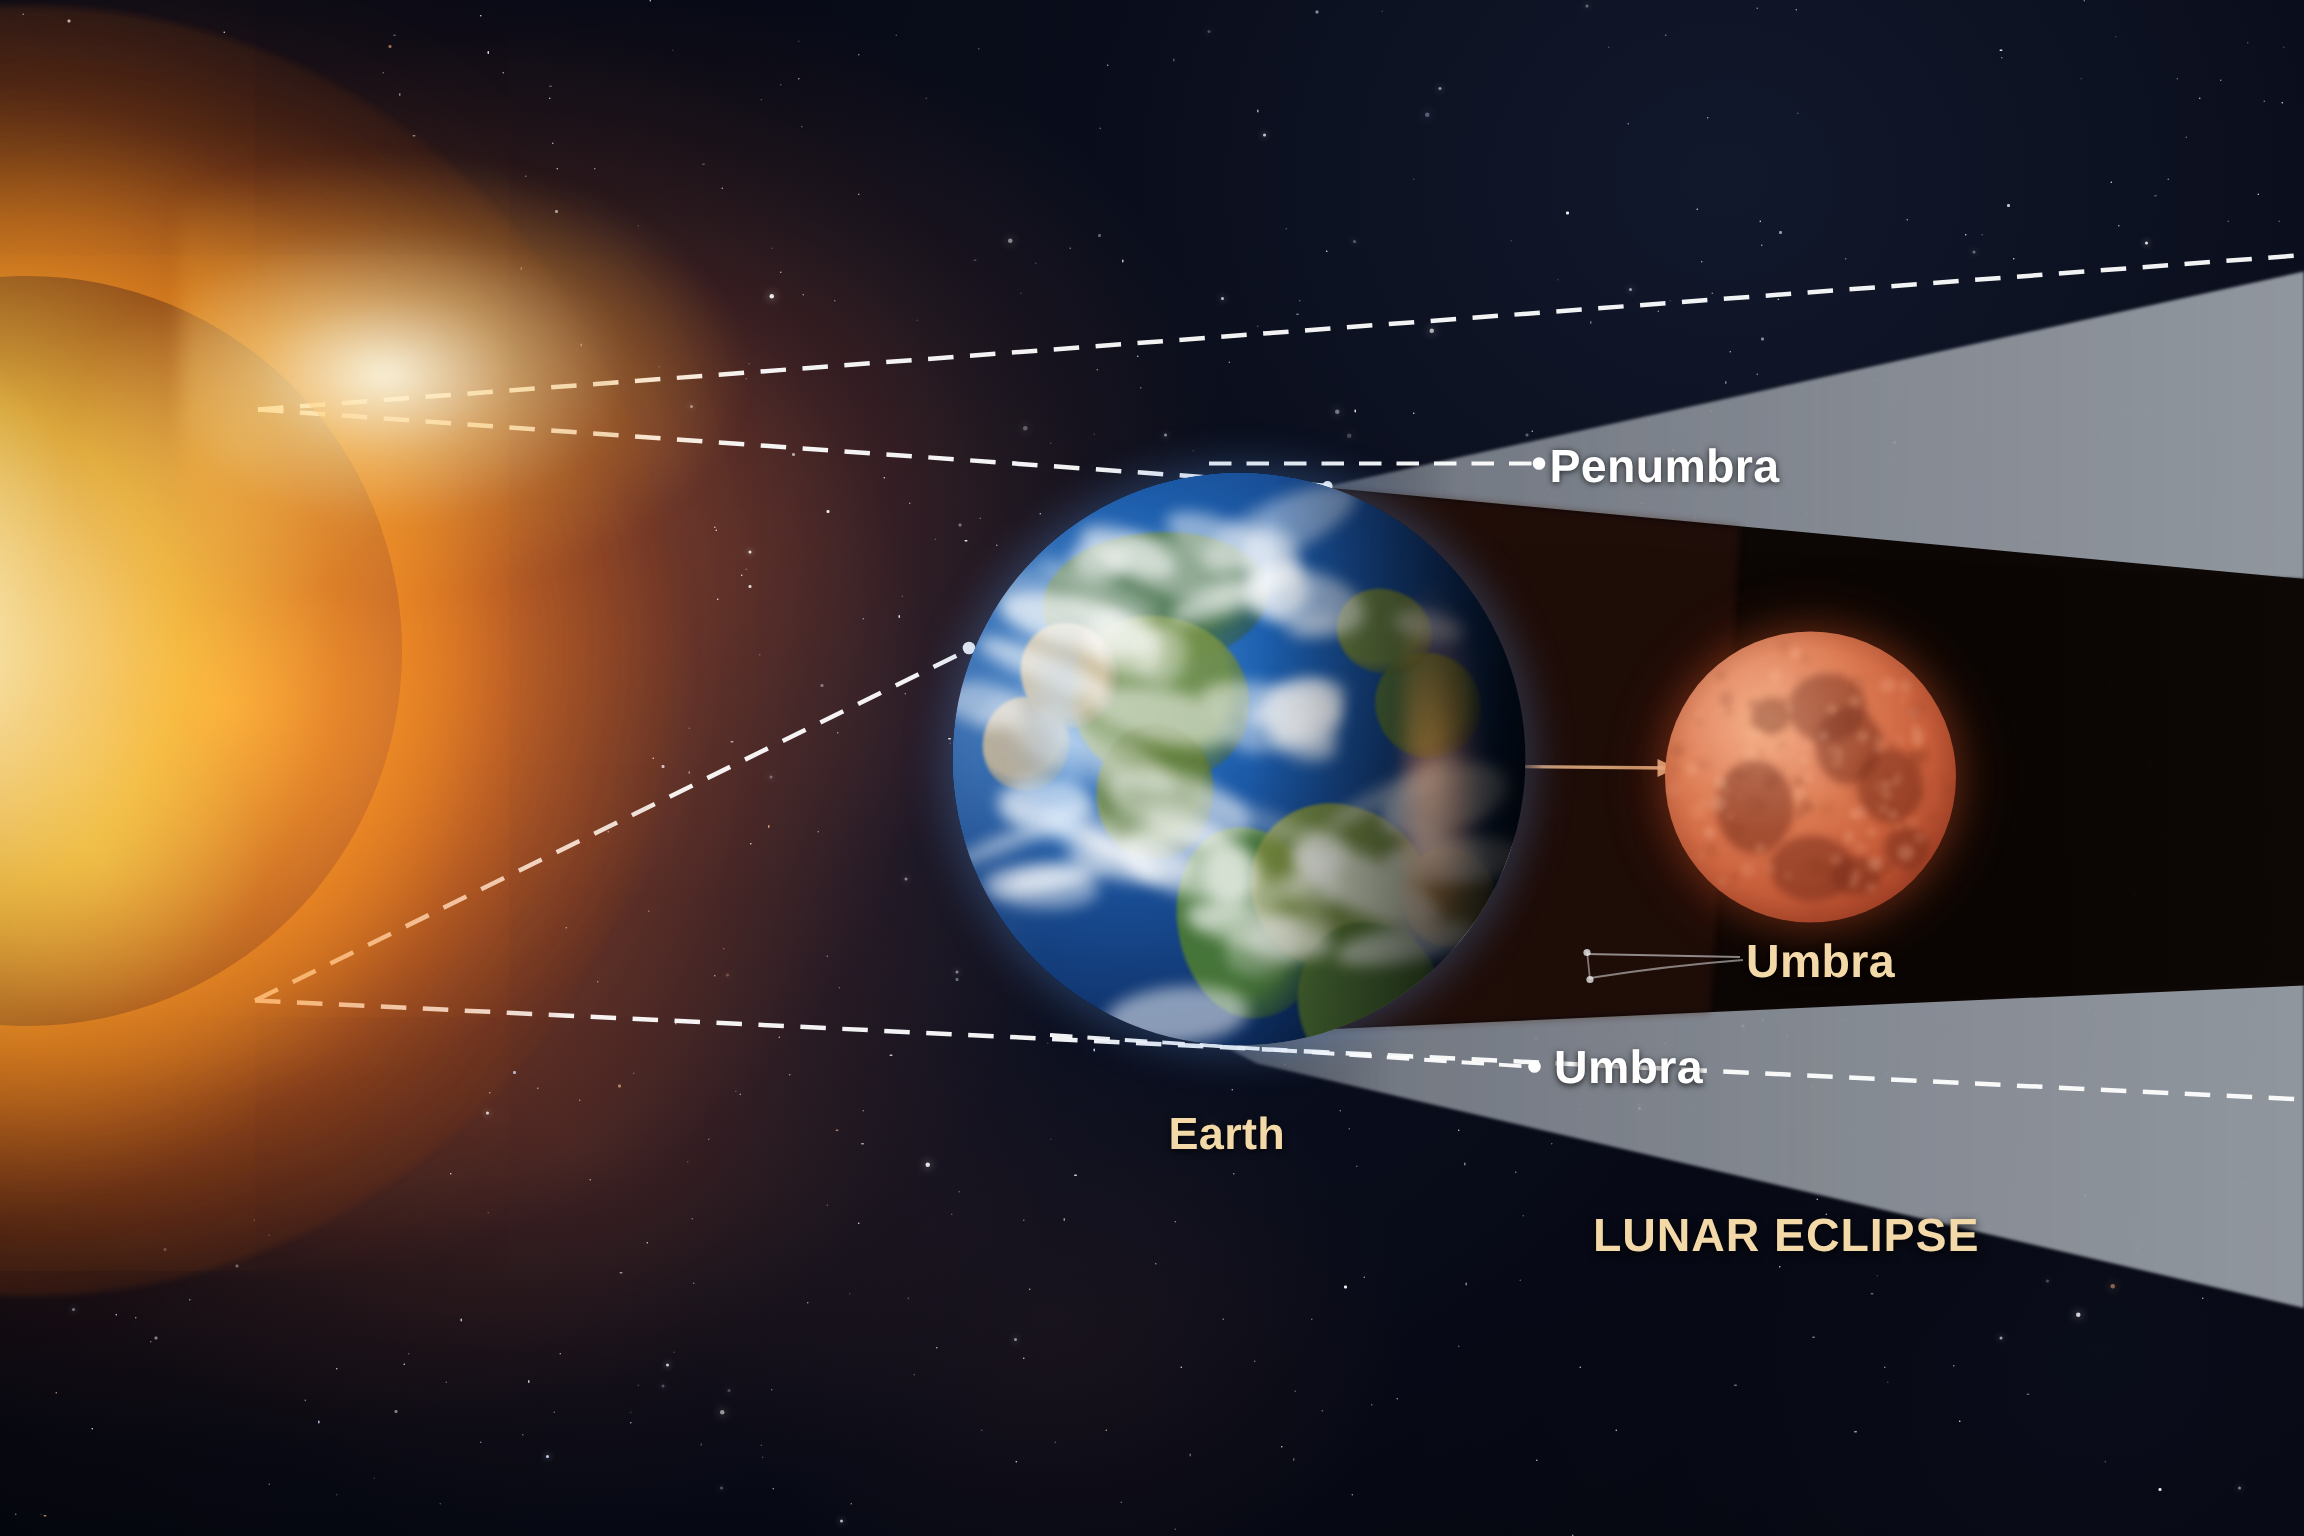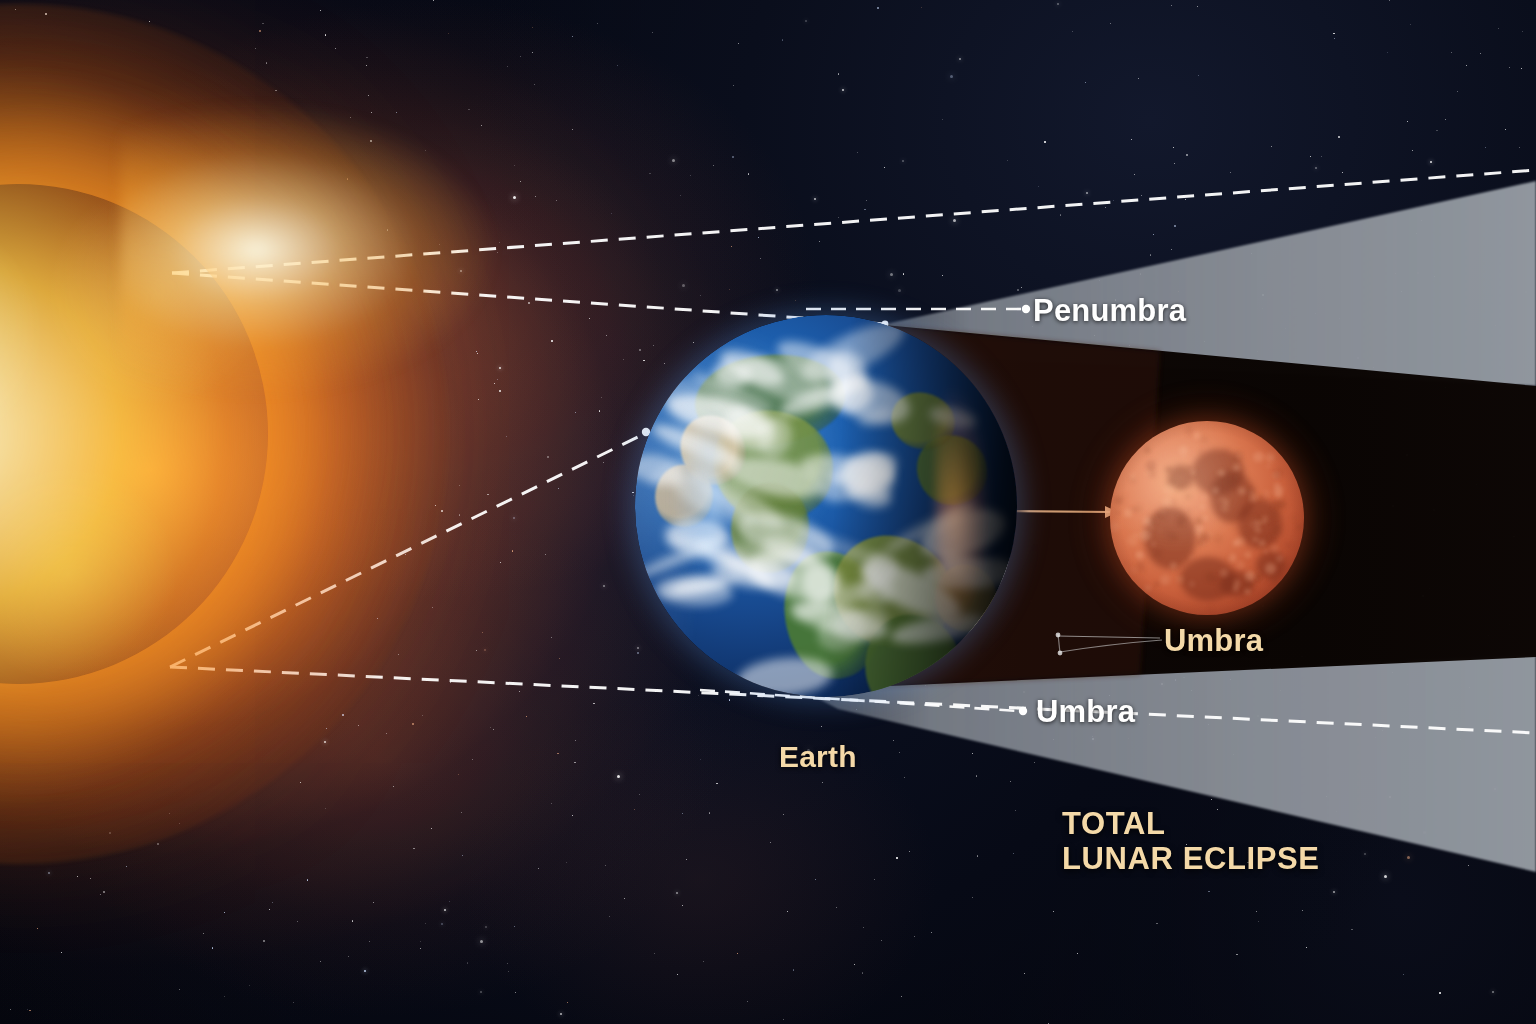--- a/index.html
+++ b/index.html
@@ -993,17 +993,16 @@
 
   <div class="label lbl-white" style="left:1033px;top:293px;font-size:31px;">Penumbra</div>
 
   <div class="label lbl-gold" style="left:1164px;top:623px;font-size:31px;">Umbra</div>
 
   <div class="label lbl-white" style="left:1036px;top:694px;font-size:31px;">Umbra</div>
 
   <div class="label lbl-gold" style="left:779px;top:740px;font-size:30px;">Earth</div>
 
   <div id="title">
-    <div>TOTAL</div>
     <div>LUNAR ECLIPSE</div>
   </div>
 
 </div>
 
 </body></html>

